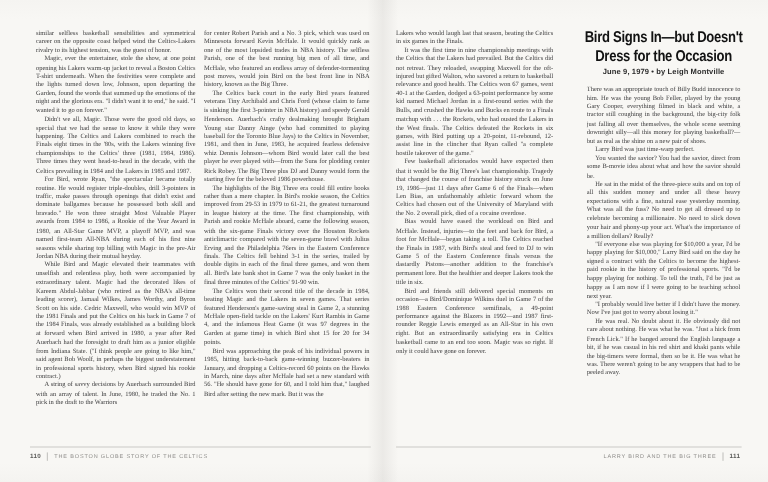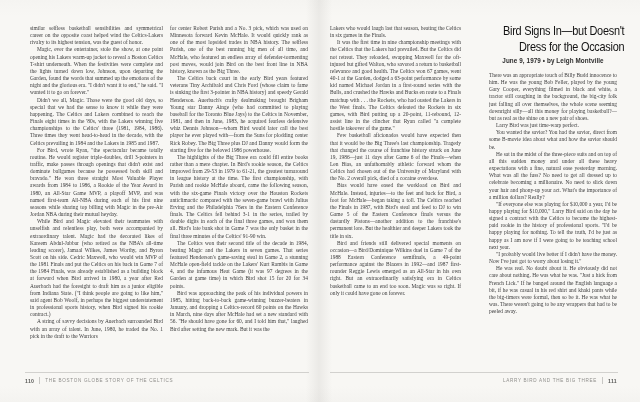--- a/index.html
+++ b/index.html
@@ -50,23 +50,23 @@
   .para {
     margin: 0;
     text-indent: 7px;
   }
   .para.noindent { text-indent: 0; }
   .headline {
     position: absolute;
     left: 468px;
     top: 23px;
     width: 170px;
-    text-align: right;
+    text-align: center;
     font-family: "Liberation Sans", sans-serif;
-    font-weight: 400;
+    font-weight: 700;
     font-size: 13px;
     line-height: 15.5px;
     letter-spacing: -0.3px;
     color: #121212;
   }
   .condense {
     transform: scaleX(0.84);
     transform-origin: 50% 0;
   }
   .byline {

